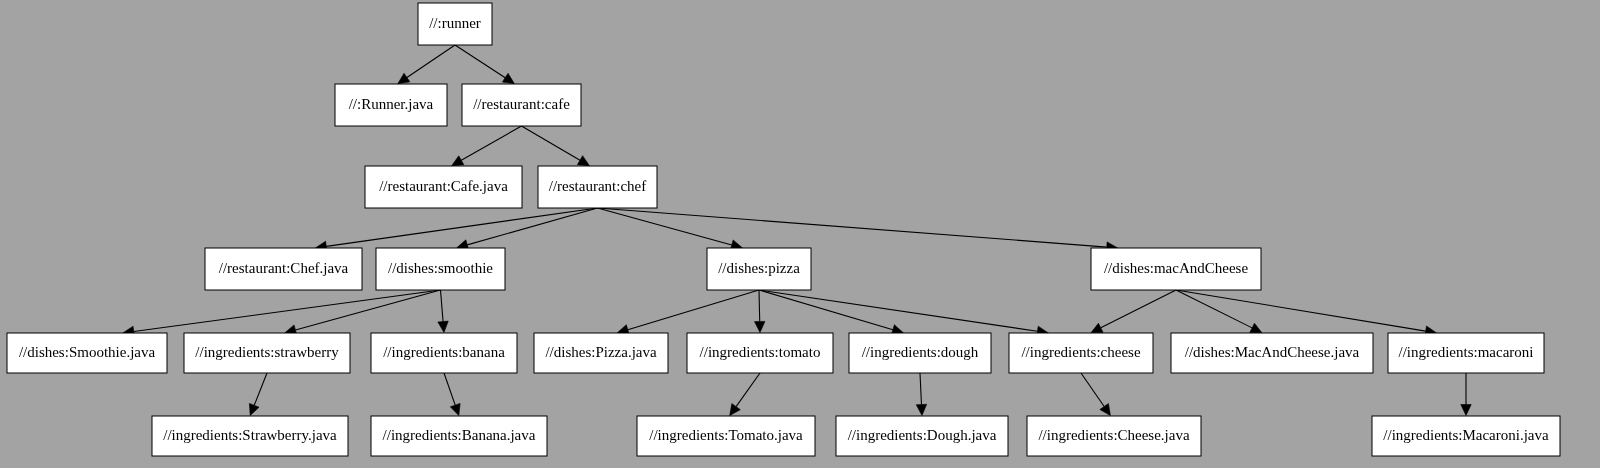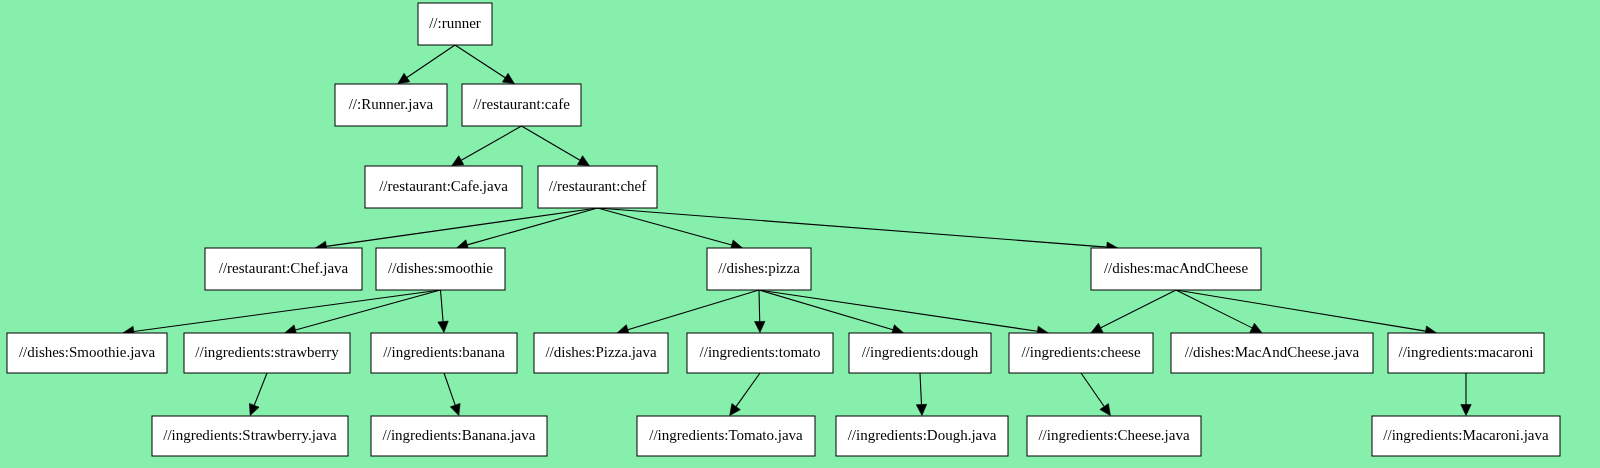--- a/index.html
+++ b/index.html
@@ -4,21 +4,21 @@
 <style>
   html, body {
     margin: 0;
     padding: 0;
     background: #ffffff;
   }
   #graph-root {
     position: relative;
     width: 1600px;
     height: 468px;
-    background: #86efac;
+    background: #a3a3a3;
     font-family: "Liberation Serif", "DejaVu Serif", serif;
     overflow: hidden;
   }
   svg#graph-canvas {
     position: absolute;
     left: 0;
     top: 0;
     width: 1600px;
     height: 468px;
     display: block;

